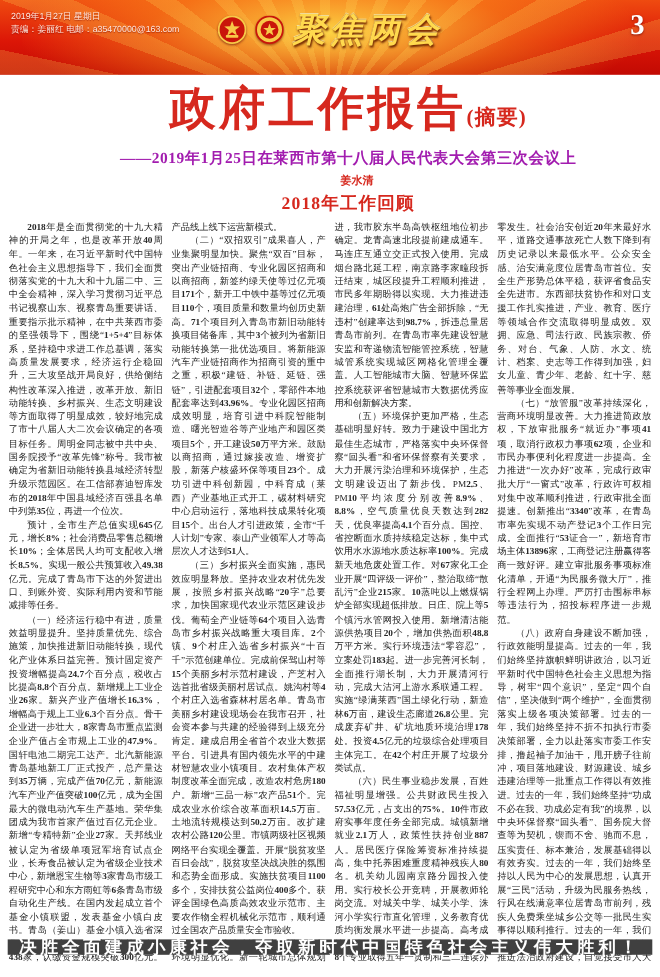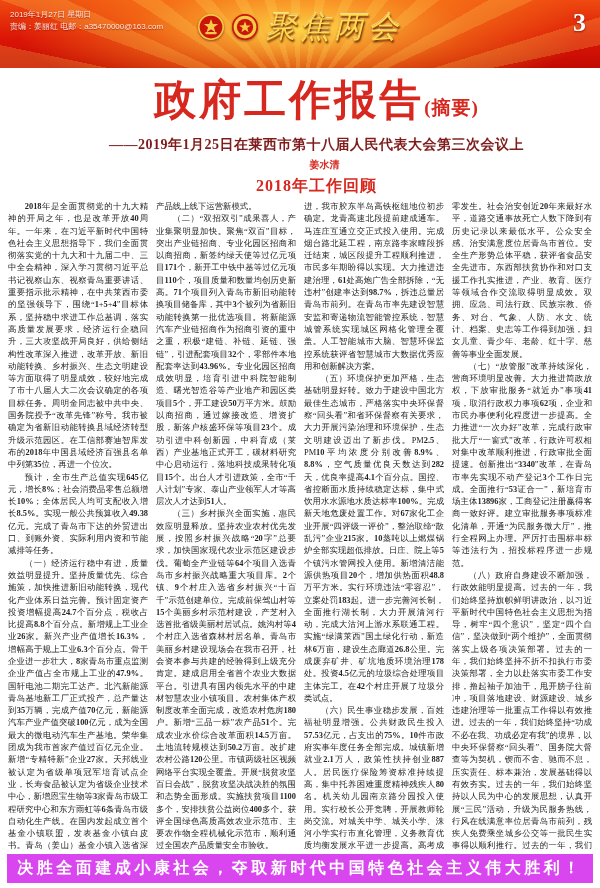--- a/index.html
+++ b/index.html
@@ -26,57 +26,57 @@
   .banner-meta{
     position:absolute;left:10px;top:9px;color:#ffe9e0;font-size:8px;line-height:12px;
     font-family:"Liberation Sans","DejaVu Sans",sans-serif;text-shadow:0 1px 1px rgba(120,0,0,.6);
   }
   .banner-center{
     position:absolute;left:0;right:0;top:0;height:54px;
     display:flex;align-items:center;justify-content:center;gap:8px;
   }
   .emblem{width:26px;height:26px;flex:0 0 auto;filter:drop-shadow(0 1px 1px rgba(90,0,0,.6));}
   .banner-title{
-    font-size:30px;font-weight:400;font-style:italic;letter-spacing:4px;
+    font-size:30px;font-weight:700;font-style:italic;letter-spacing:4px;
     color:#ffd94e;
     text-shadow:0 0 1px #8a3b00,1px 2px 2px #6d2400,0 -1px 0 #fff3b0;
     font-family:"Liberation Serif","DejaVu Serif",serif;
   }
   .page-number{
     position:absolute;right:14px;top:8px;color:#ffffff;font-size:26px;font-weight:700;
     font-family:"Liberation Serif","DejaVu Serif",serif;text-shadow:0 1px 2px rgba(100,0,0,.7);
   }
   
   .report-head{text-align:center;padding-top:8px;margin-left:33px;}
   .report-title{
     color:#d6281e;font-size:42px;line-height:48px;font-weight:900;letter-spacing:3px;margin:0;
   }
   .report-title .suffix{font-size:19px;font-weight:900;letter-spacing:1px;}
   .report-subtitle{
-    color:#7f1d1d;font-size:14px;line-height:22px;font-weight:700;margin:2px 0 0 0;letter-spacing:.5px;
+    color:#a21caf;font-size:14px;line-height:22px;font-weight:700;margin:2px 0 0 0;letter-spacing:.5px;
   }
   .report-author{color:#d6281e;font-size:10px;line-height:16px;font-weight:700;margin:1px 0 0 0;padding-left:16px;}
   .section-title{
     color:#d6281e;font-size:16px;line-height:20px;font-weight:900;margin:3px 0 0 0;letter-spacing:1px;
   }
   
   .article-body{
     display:flex;gap:8px;padding:5px 8px 0 8px;height:679px;overflow:hidden;box-sizing:border-box;
   }
   .col{
     flex:1 1 0;min-width:0;overflow:hidden;
     font-size:8.4px;line-height:12.3px;color:#242424;text-align:justify;text-justify:inter-ideograph;
   }
   .para{margin:0;}
   .para.indent{text-indent:2em;}
   .para b{font-weight:700;}
   .para .lead{font-weight:400;}
   
   .footer-slogan{
-    position:absolute;left:7px;right:7px;bottom:5px;height:29px;background:#d946ef;
+    position:absolute;left:7px;right:7px;bottom:20px;height:14px;background:#404040;
     display:flex;align-items:center;justify-content:center;
   }
   .footer-slogan span{
     color:#ffffff;font-size:16px;font-weight:900;letter-spacing:3.5px;white-space:nowrap;
     font-family:"Liberation Serif","DejaVu Serif",serif;
   }
 </style>
 </head>
 <body>
 

